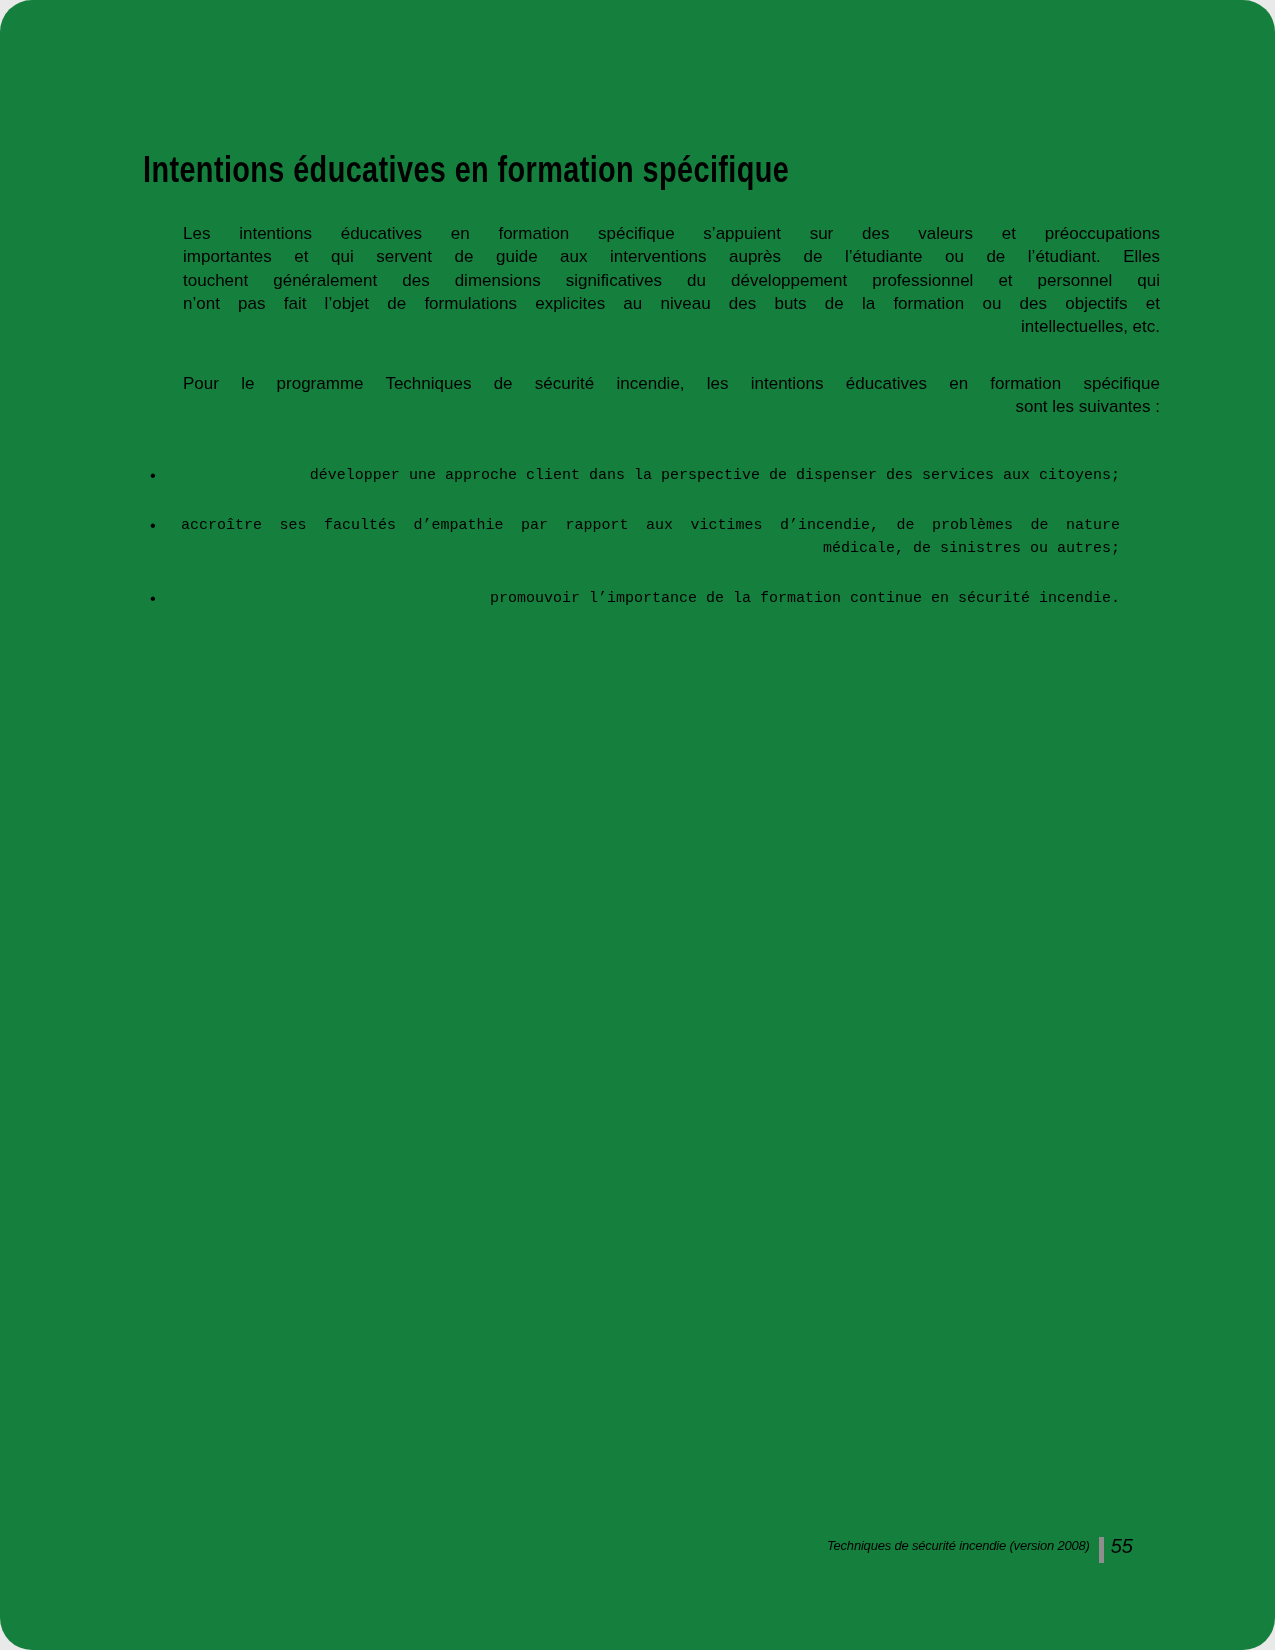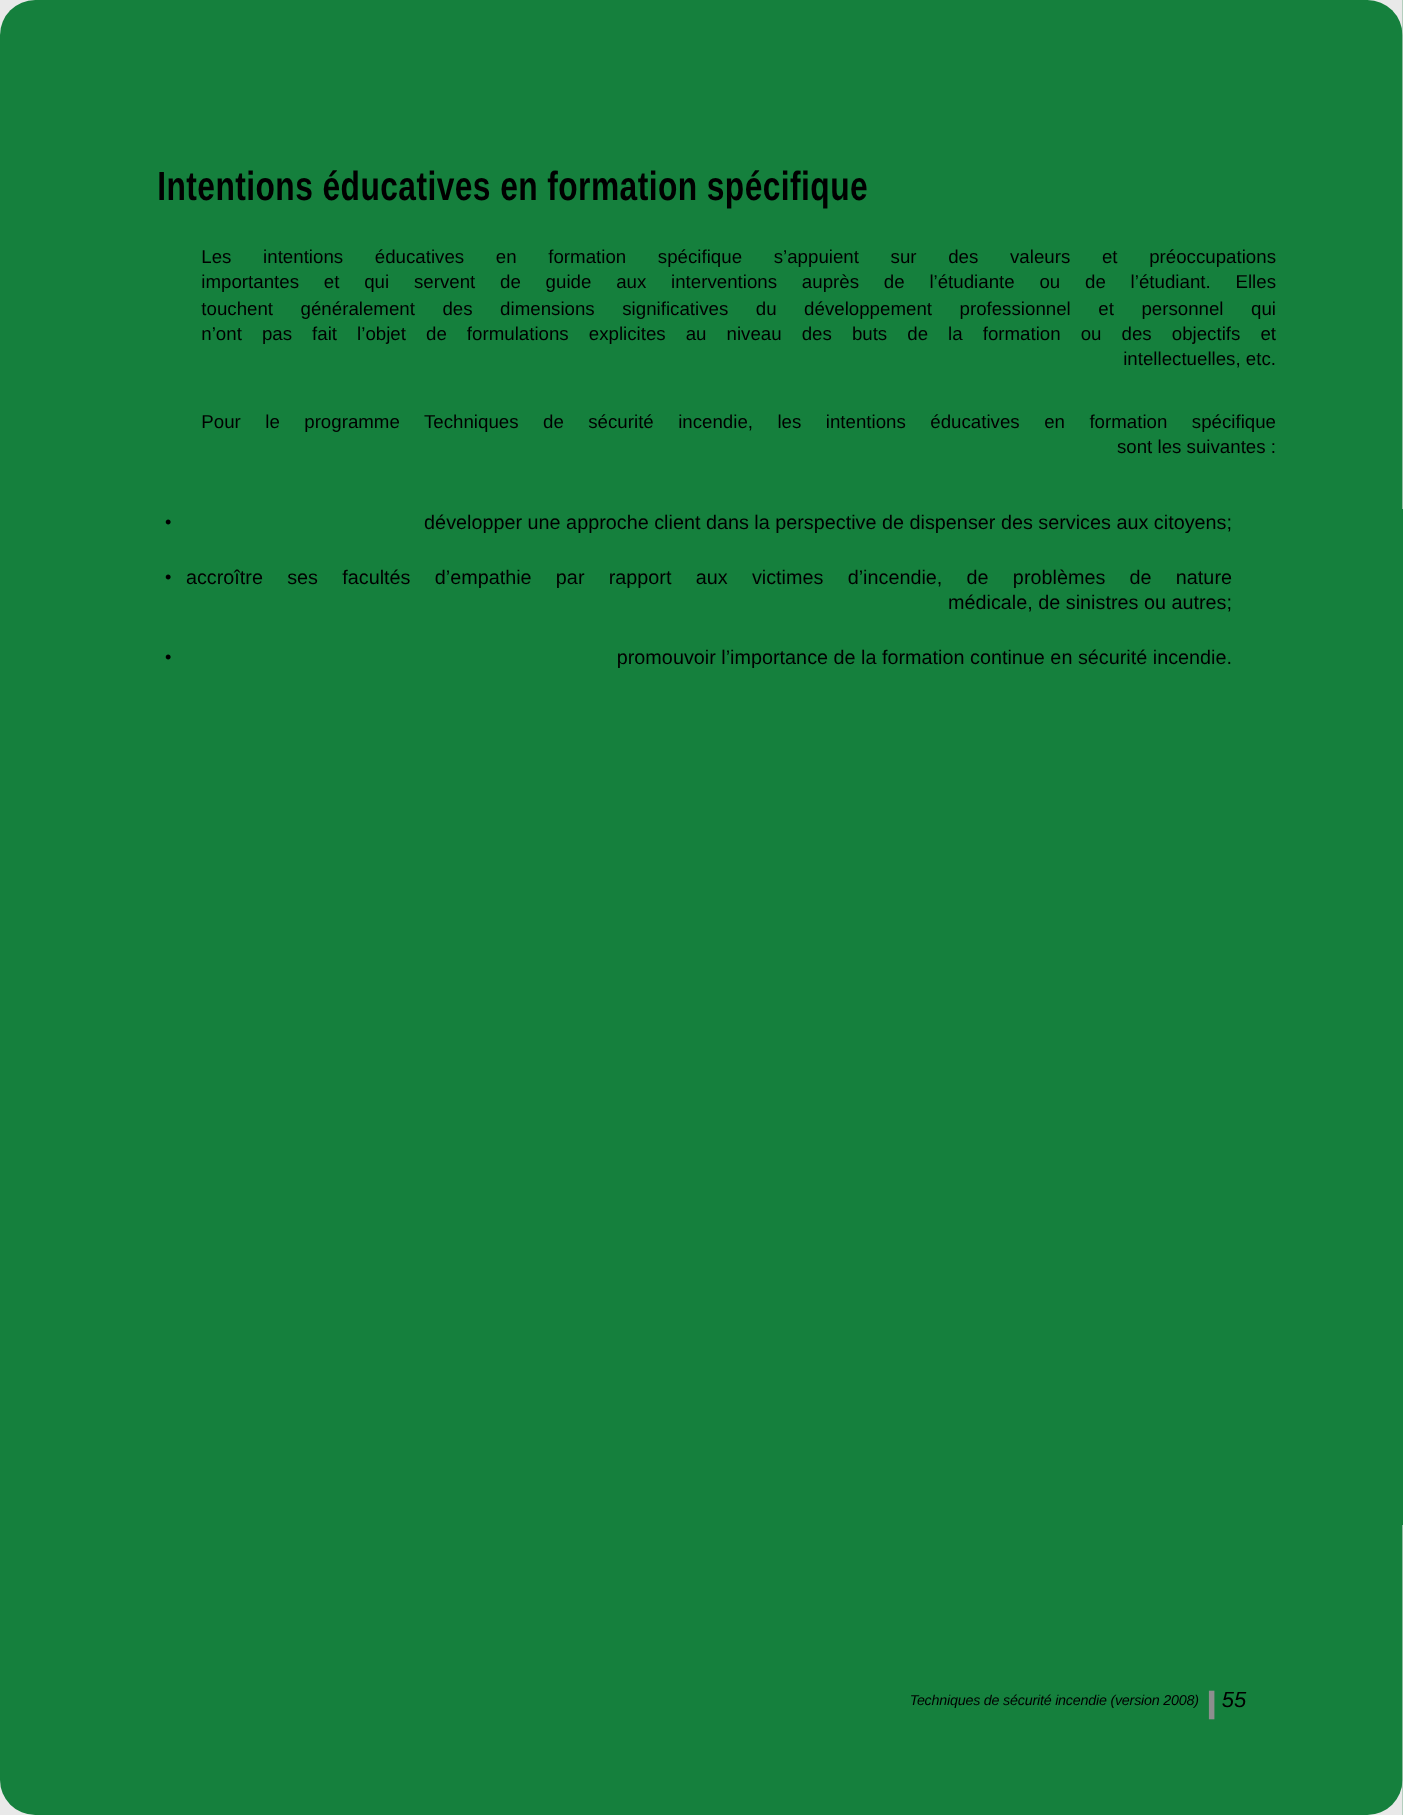--- a/index.html
+++ b/index.html
@@ -30,22 +30,22 @@
     font-size: 17px; line-height: 23.3px; margin-left: 40px;
   }
   .line { text-align: right; white-space: normal; }
   .line.j { text-align: justify; text-align-last: justify; }
   .bullet-item { position: absolute; left: 143px; width: 977px; }
   .bullet-marker {
     position: absolute; left: 7px; top: 0;
     font-size: 16.5px; line-height: 23.3px;
   }
   .bullet-lines {
-    margin-left: 26px;
-    font-size: 18px; line-height: 23.3px;
+    margin-left: 38px;
+    font-size: 15px; line-height: 23.3px; font-family: Liberation Mono, monospace;
   }
   .footer {
     position: absolute; top: 1532px; right: 142px;
     height: 30px;
     display: flex; align-items: flex-start; font-style: italic;
   }
   .footer-text {
     font-size: 13px; line-height: 28px; letter-spacing: -0.2px;
     white-space: nowrap;
   }

